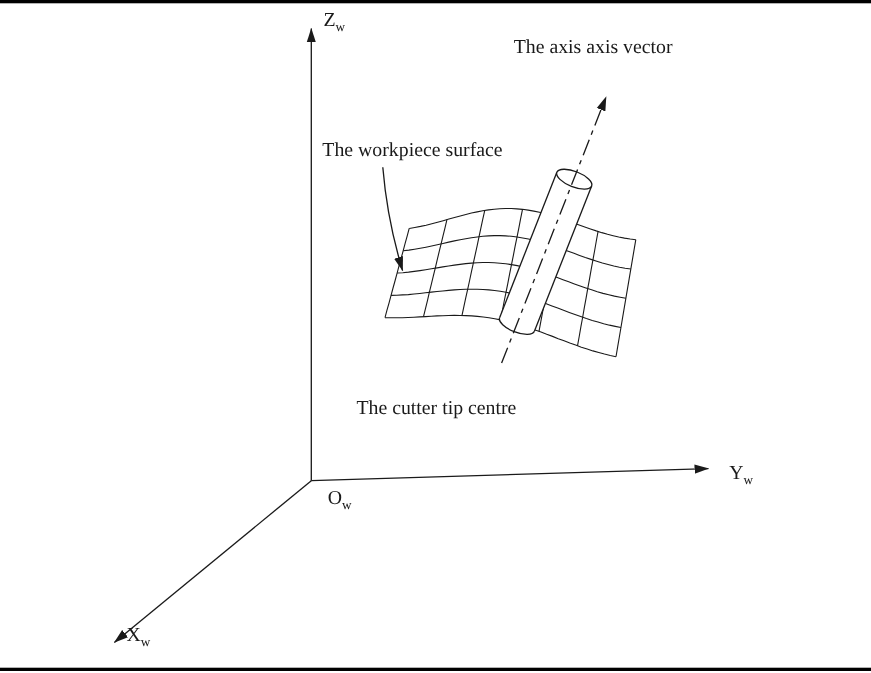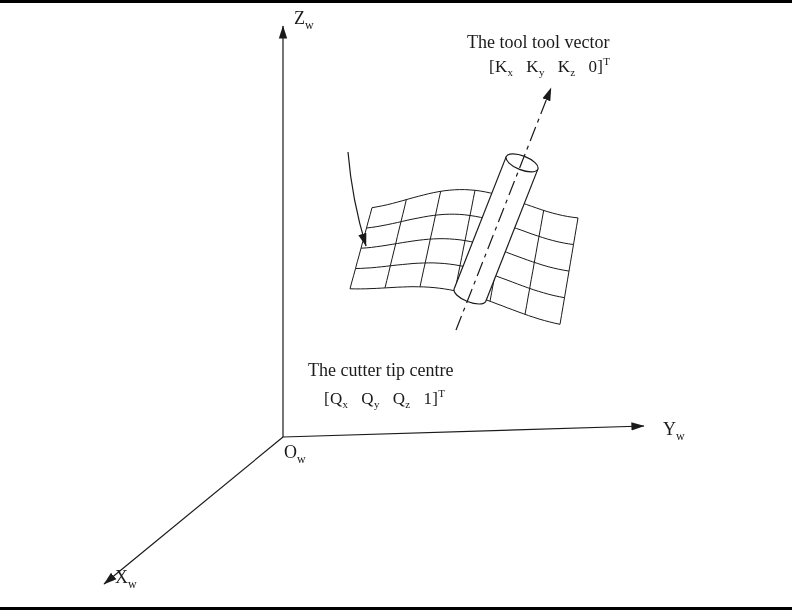--- a/index.html
+++ b/index.html
@@ -67,26 +67,21 @@
     <line x1="283" y1="437" x2="104" y2="584" class="ink" marker-end="url(#arr)"></line>
 
     <path d="M 348 152 Q 352 200 366 246" class="ink" marker-end="url(#arr)"></path>
 
     <line x1="456" y1="330" x2="551" y2="88" class="ink dashdot" marker-end="url(#arr)"></line>
   </svg>
 
   <div class="lbl" style="left:294px;top:9px"><span>Z</span><sub>w</sub></div>
   <div class="lbl" style="left:663px;top:420px"><span>Y</span><sub>w</sub></div>
   <div class="lbl" style="left:115px;top:568px"><span>X</span><sub>w</sub></div>
-  <div class="lbl" style="left:284px;top:443px"><span>O</span><sub>w</sub></div>
+  <div class="lbl" style="left:298px;top:443px"><span>O</span><sub>w</sub></div>
 
-  <div class="lbl" style="left:467px;top:33px">The tool tool vector</div>
-  <div class="lbl vec" style="left:489px;top:58px">
-    <span>[</span><span class="term"><span>K</span><sub>x</sub></span><span class="term"><span>K</span><sub>y</sub></span><span class="term"><span>K</span><sub>z</sub></span><span>0</span><span>]</span><sup>T</sup>
-  </div>
+  <div class="lbl" style="left:467px;top:33px">The axis axis vector</div>
 
+  <div class="lbl" style="left:293px;top:127px">The workpiece surface</div>
 
-  <div class="lbl" style="left:308px;top:361px">The cutter tip centre</div>
-  <div class="lbl vec" style="left:324px;top:390px">
-    <span>[</span><span class="term"><span>Q</span><sub>x</sub></span><span class="term"><span>Q</span><sub>y</sub></span><span class="term"><span>Q</span><sub>z</sub></span><span>1</span><span>]</span><sup>T</sup>
-  </div>
+  <div class="lbl" style="left:324px;top:361px">The cutter tip centre</div>
 
 </div>
 
 </body></html>

